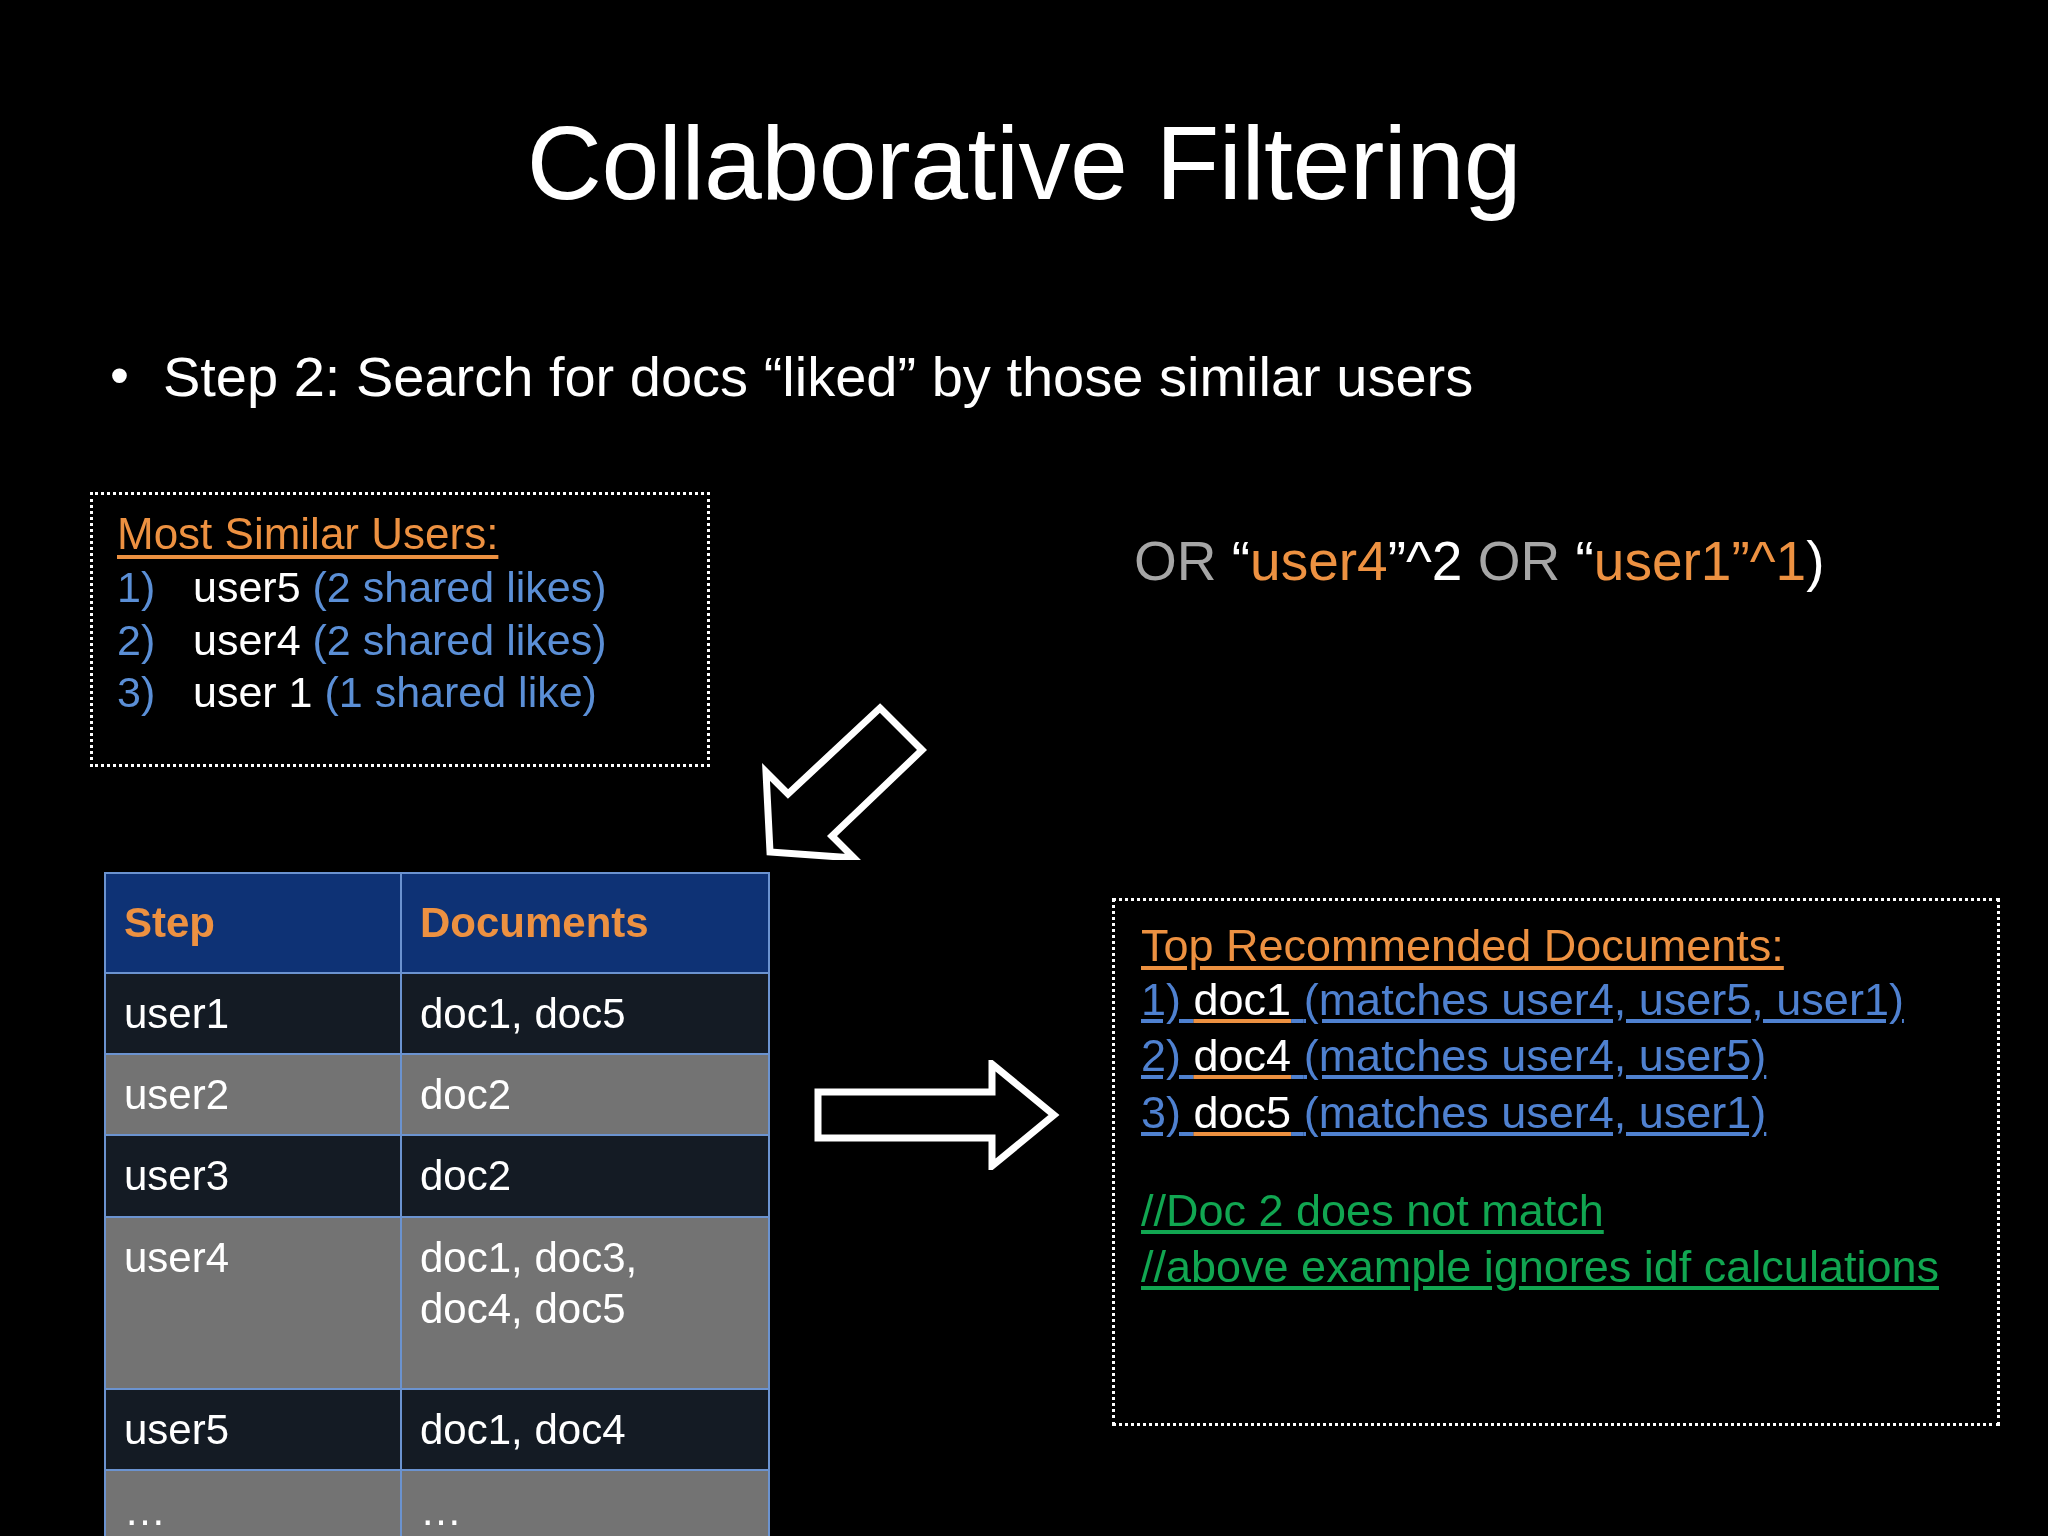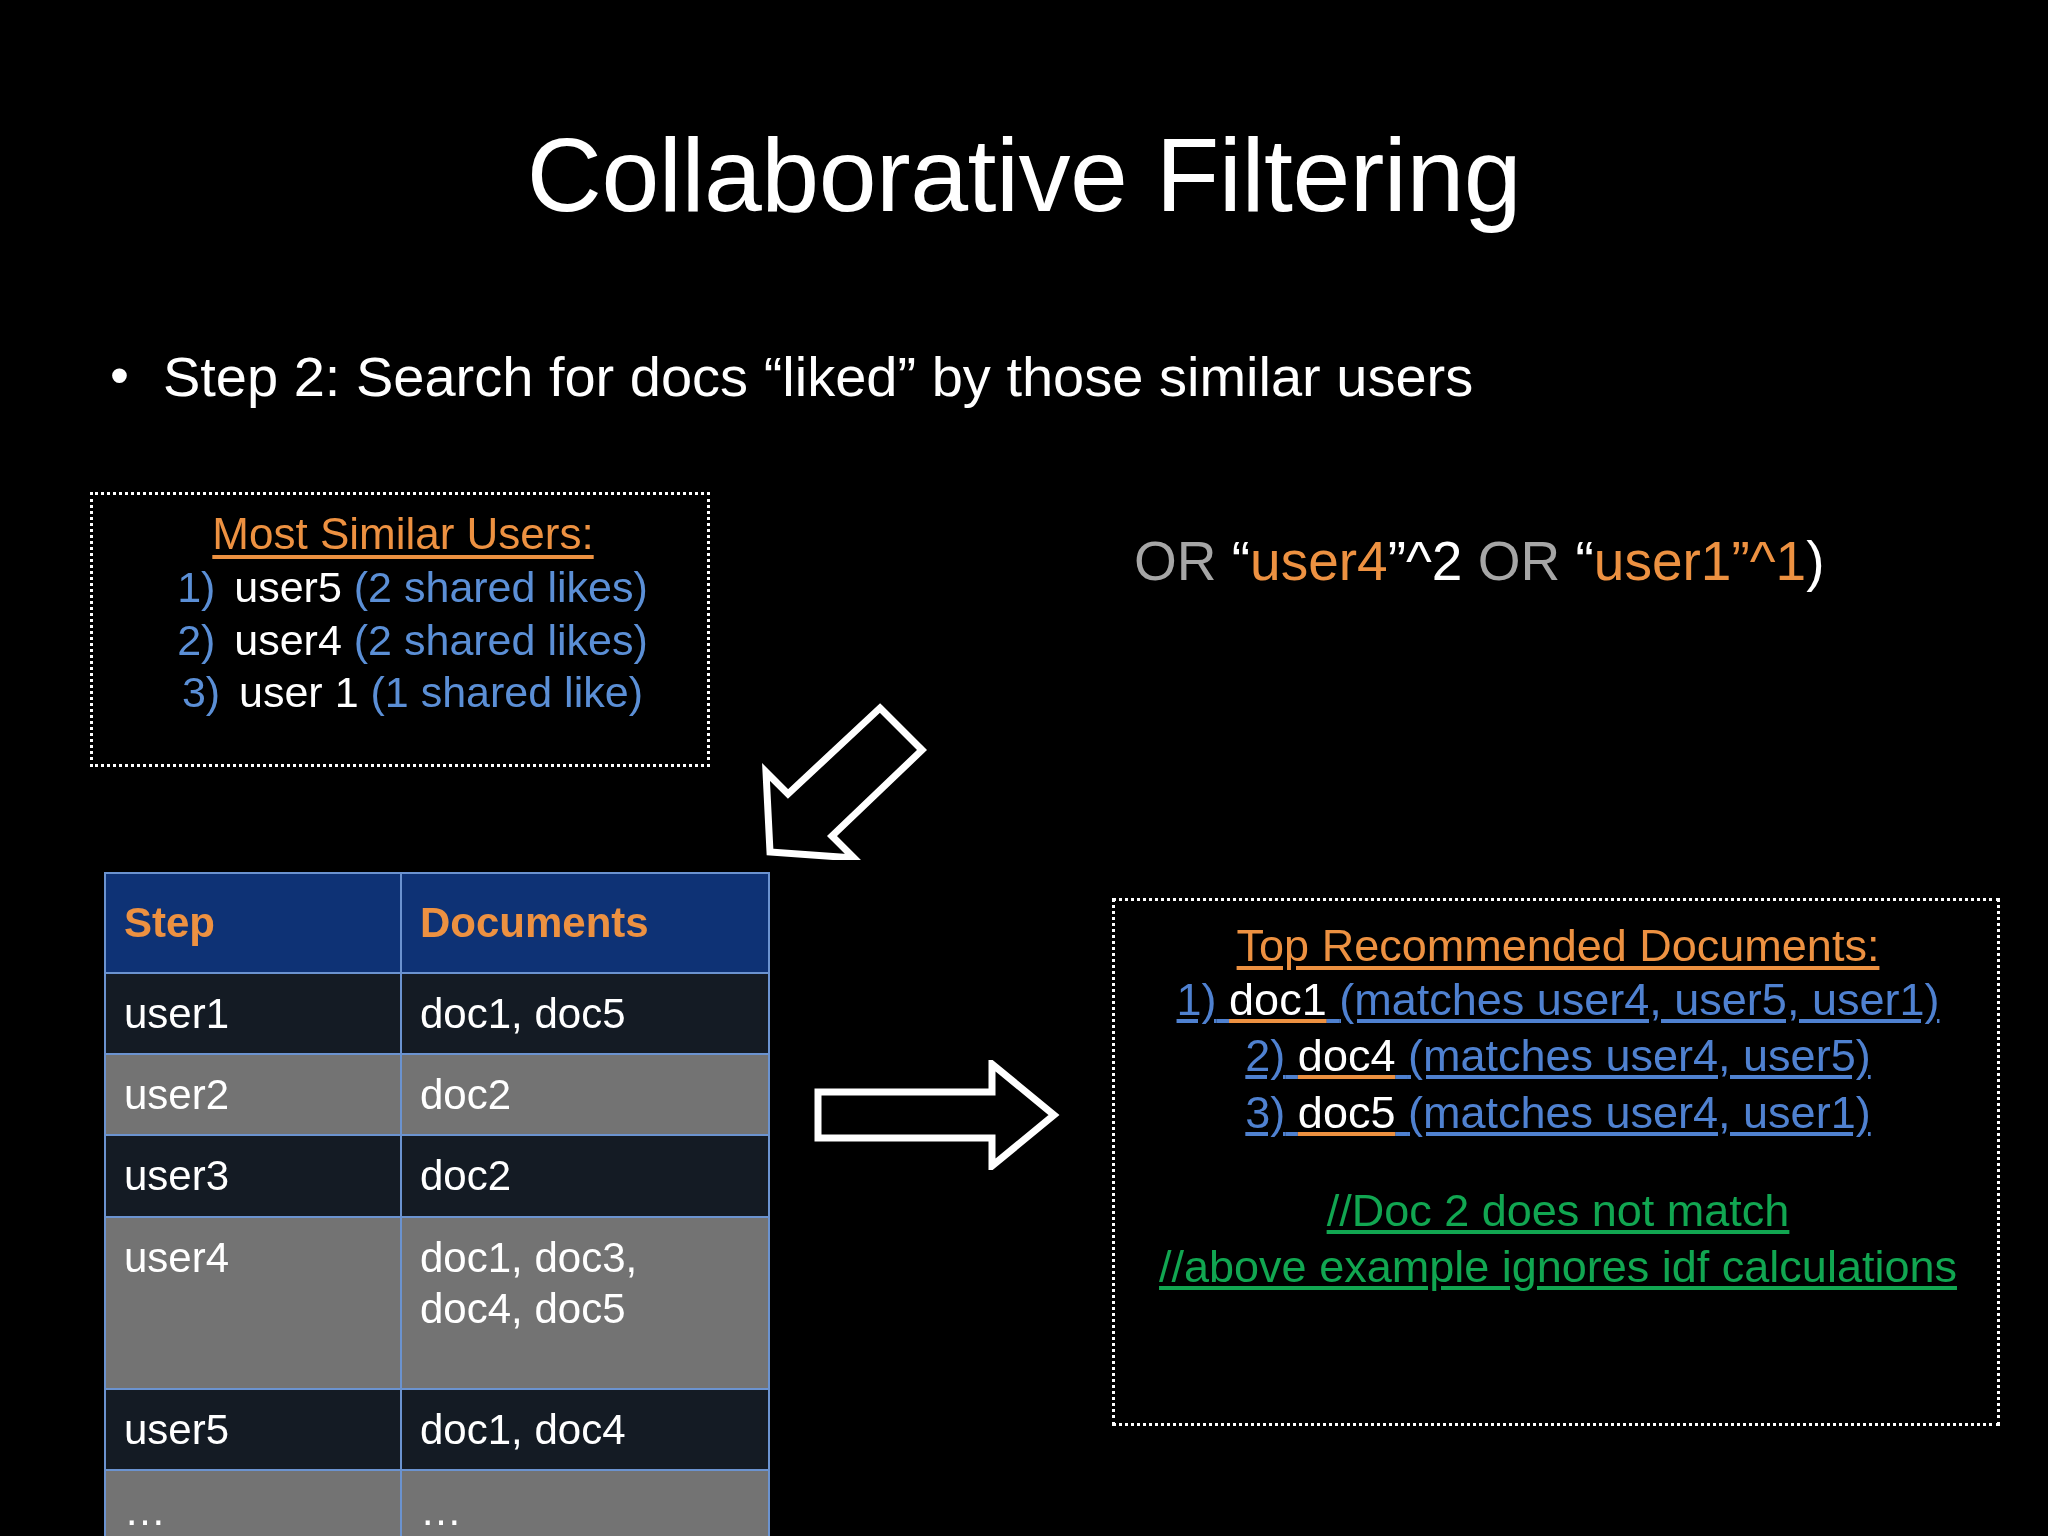--- a/index.html
+++ b/index.html
@@ -13,21 +13,21 @@
     position: relative;
     overflow: hidden;
     font-family: "Liberation Sans", sans-serif;
     color: #ffffff;
   }
 
   
   #slide-title {
     position: absolute;
     left: 0;
-    top: 118px;
+    top: 106px;
     width: 2048px;
     text-align: center;
     font-size: 104px;
     line-height: 1.1;
     font-weight: normal;
     color: #ffffff;
     letter-spacing: -0.5px;
   }
 
   
@@ -51,21 +51,20 @@
     color: #ffffff;
     white-space: nowrap;
   }
 
   
   .dotted-box {
     position: absolute;
     border: 3px dotted #ffffff;
     box-sizing: border-box;
     background: #000000;
-    text-align: center;
   }
 
   
   #similar-users-panel {
     left: 90px;
     top: 492px;
     width: 620px;
     height: 275px;
     padding: 12px 18px 10px 24px;
   }

